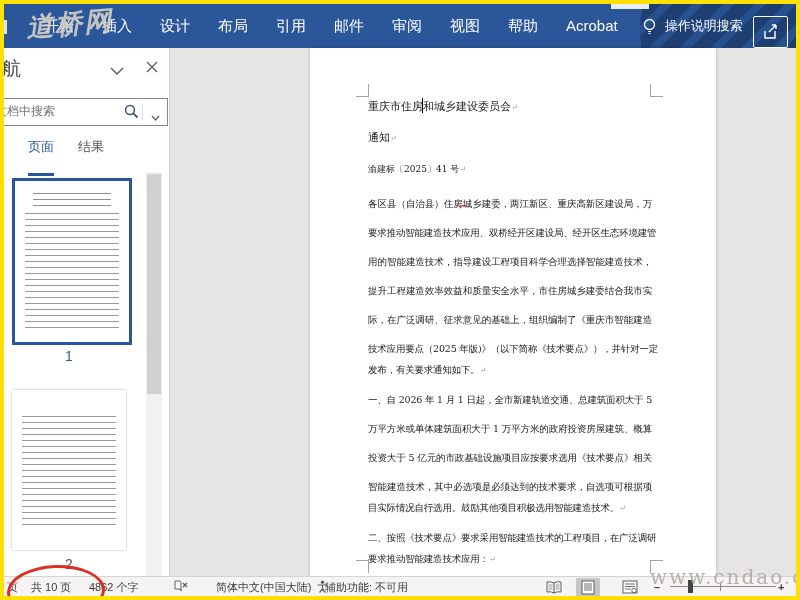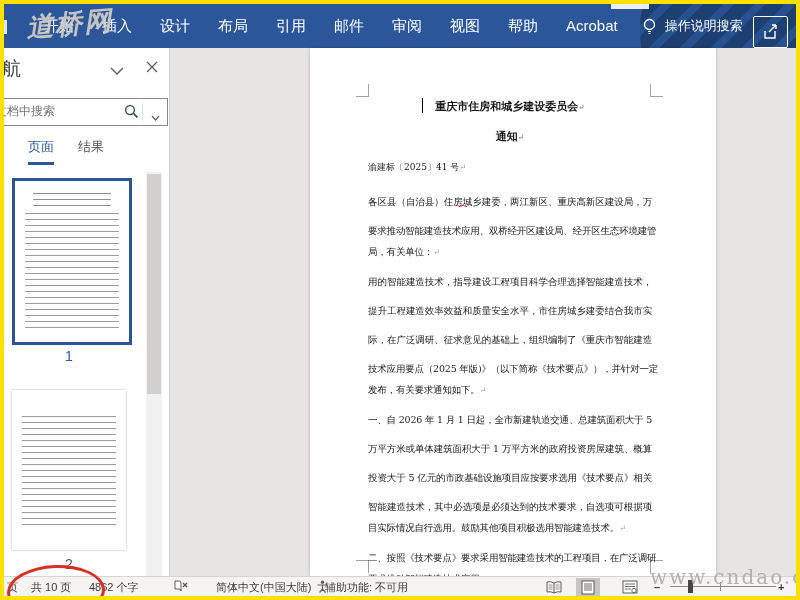--- a/index.html
+++ b/index.html
@@ -31,21 +31,21 @@
   .nav-chevron{position:absolute;left:106px;top:14px;color:#605e5c;}
   .nav-close{position:absolute;left:142px;top:11px;color:#605e5c;}
   .nav-search{position:absolute;left:-30px;top:50px;width:192px;height:26px;border:1px solid #8a8886;background:#fff;}
   .nav-search input{position:absolute;left:0;top:0;width:150px;height:24px;border:0;outline:none;
     font-size:12px;padding:0 0 0 8px;color:#555;background:transparent;font-family:"Liberation Sans",sans-serif;}
   .nav-search .mag{position:absolute;right:28px;top:5px;}
   .nav-search .sep{position:absolute;right:24px;top:4px;width:1px;height:18px;background:#e0e0e0;}
   .nav-search .dd{position:absolute;right:7px;top:8px;color:#605e5c;}
   .nav-tabs{position:absolute;left:0;top:86px;width:165px;height:30px;font-size:13px;}
   .ntab{position:absolute;top:4px;}
-  .ntab.active{color:#2b579a;border-bottom:3px solid #2b579a;padding-bottom:6px;}
+  .ntab.active{color:#2b579a;border-bottom:3px solid #2b579a;padding-bottom:17px;}
   .ntab.idle{color:#555;}
   .thumb{position:absolute;left:8px;width:114px;background:#fff;box-shadow:0 0 2px rgba(0,0,0,.35);}
   .thumb.sel{border:3px solid #2b579a;box-shadow:none;}
   .th-head{margin:12px auto 4px auto;width:68%;height:16px;
     background:repeating-linear-gradient(to bottom,#8f8f8f 0 1px,transparent 1px 6px);}
   .th-body{margin:2px 10px;background:repeating-linear-gradient(to bottom,#9a9a9a 0 1px,transparent 1px 6px);}
   .th-label{position:absolute;left:8px;width:114px;text-align:center;font-size:14px;}
   .th-label.sel{color:#2b579a;}
   .th-label.idle{color:#555;}
   .nav-scroll{position:absolute;left:142px;top:124px;width:16px;height:404px;background:#f1f1f1;}
@@ -53,21 +53,21 @@
   
   .page{position:absolute;left:306px;top:44px;width:406px;height:528px;background:#fff;box-shadow:0 0 3px rgba(0,0,0,.25);}
   .mark{position:absolute;width:12px;height:12px;border:0 solid #a3a3a3;}
   .mark.tl{left:46px;top:36px;border-right-width:1px;border-bottom-width:1px;}
   .mark.tr{left:340px;top:36px;border-left-width:1px;border-bottom-width:1px;}
   .mark.bl{left:46px;top:512px;border-right-width:1px;border-top-width:1px;}
   .mark.br{left:340px;top:512px;border-left-width:1px;border-top-width:1px;}
   .doc{position:absolute;left:58px;top:44px;width:284px;color:#1a1a1a;
     font-family:"DejaVu Serif",serif;}
   .dline{white-space:nowrap;}
-  .t-main,.t-sub{font-size:11px;font-weight:bold;line-height:30px;text-align:center;white-space:nowrap;}
+  .t-main,.t-sub{font-size:11px;font-weight:normal;line-height:30px;white-space:nowrap;}
   .docnum{font-size:9px;line-height:30px;text-align:left;}
   .body{font-size:9.5px;line-height:21px;letter-spacing:-0.2px;}
   .body.fill{text-align:justify;text-align-last:justify;margin-top:8px;}
   .body.end{text-align:left;}
   .pmark{color:#9a9a9a;font-size:8px;}
   .cursor{position:absolute;left:112px;top:50px;width:1px;height:15px;background:#000;}
   .squiggle{position:absolute;left:146px;top:156px;width:11px;height:3px;}
   
   .status{position:absolute;left:0;top:572px;width:792px;height:20px;background:#f5f4f3;
     border-top:1px solid #d6d4d2;font-size:11px;color:#3b3a39;z-index:30;}
@@ -172,21 +172,20 @@
     <div class="mark tr"></div>
     <div class="mark bl"></div>
     <div class="mark br"></div>
     <div class="cursor"></div>
     <div class="doc">
       <div class="dline t-main"><span>重庆市住房和城乡建设委员会</span><span class="pmark">↵</span></div>
       <div class="dline t-sub"><span>通知</span><span class="pmark">↵</span></div>
       <div class="dline docnum"><span>渝建标〔2025〕41 号</span><span class="pmark">↵</span></div>
       <div class="dline body fill"><span>各区县（自治县）住房城乡建委，两江新区、重庆高新区建设局，万</span></div>
       <div class="dline body fill"><span>要求推动智能建造技术应用、双桥经开区建设局、经开区生态环境建管</span></div>
-      <div class="dline body end"><span>局，有关单位：</span><span class="pmark">↵</span></div>
       <div class="dline body fill"><span>用的智能建造技术，指导建设工程项目科学合理选择智能建造技术，</span></div>
       <div class="dline body fill"><span>提升工程建造效率效益和质量安全水平，市住房城乡建委结合我市实</span></div>
       <div class="dline body fill"><span>际，在广泛调研、征求意见的基础上，组织编制了《重庆市智能建造</span></div>
       <div class="dline body fill"><span>技术应用要点（2025 年版)》（以下简称《技术要点》），并针对一定</span></div>
       <div class="dline body end"><span>发布，有关要求通知如下。</span><span class="pmark">↵</span></div>
       <div class="dline body fill"><span>一、自 2026 年 1 月 1 日起，全市新建轨道交通、总建筑面积大于 5</span></div>
       <div class="dline body fill"><span>万平方米或单体建筑面积大于 1 万平方米的政府投资房屋建筑、概算</span></div>
       <div class="dline body fill"><span>投资大于 5 亿元的市政基础设施项目应按要求选用《技术要点》相关</span></div>
       <div class="dline body fill"><span>智能建造技术，其中必选项是必须达到的技术要求，自选项可根据项</span></div>
       <div class="dline body end"><span>目实际情况自行选用。鼓励其他项目积极选用智能建造技术。</span><span class="pmark">↵</span></div>

